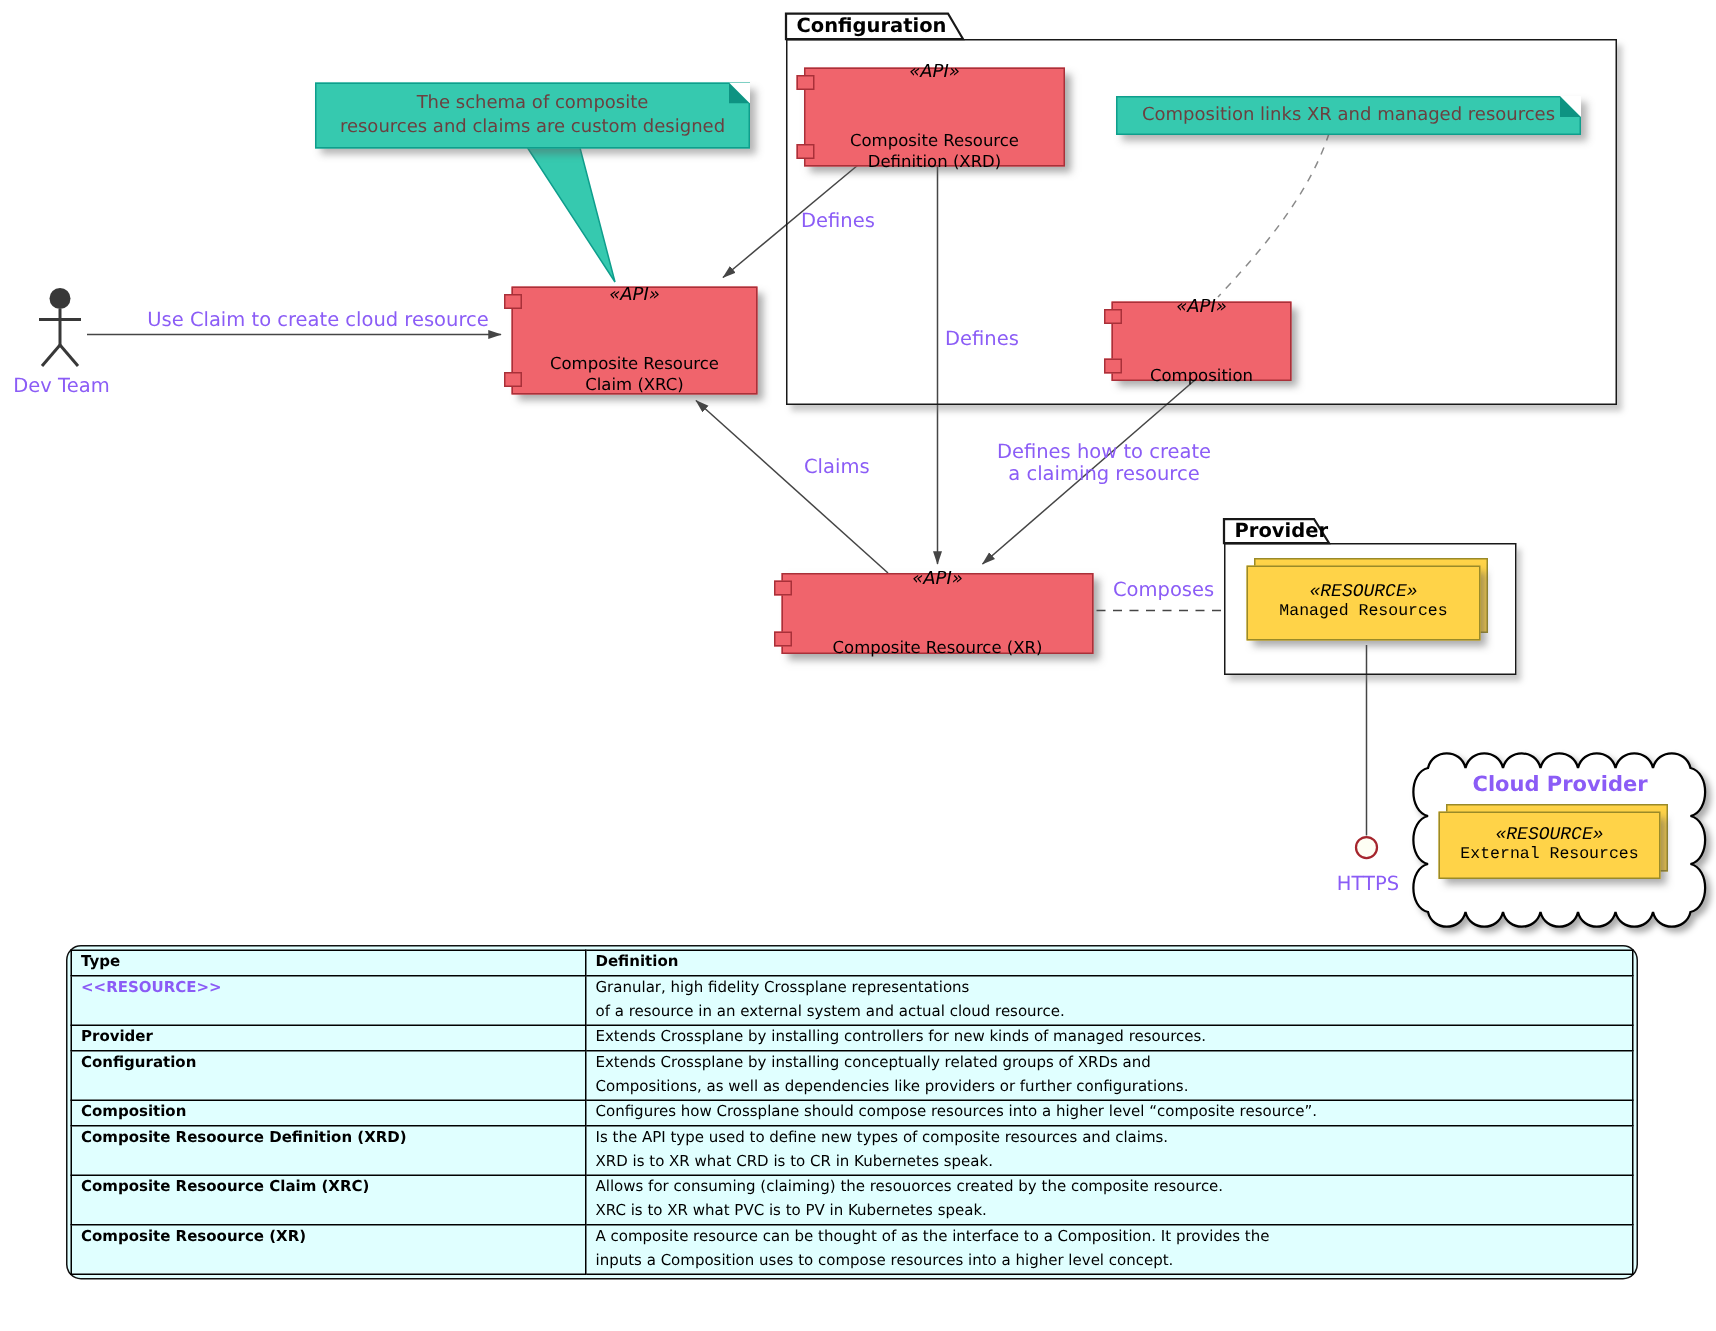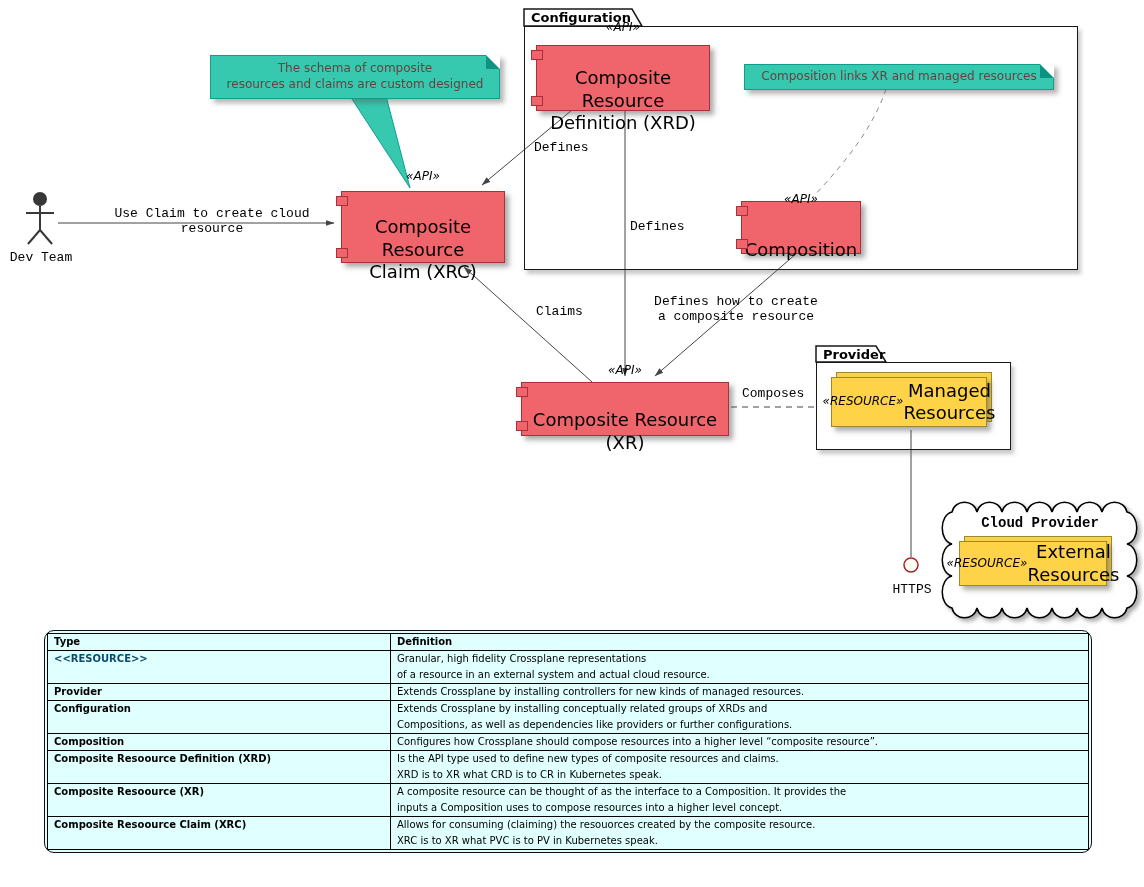--- a/index.html
+++ b/index.html
@@ -4,58 +4,58 @@
 <style>
   html,body{margin:0;padding:0;background:#fff;font-family:"DejaVu Sans",sans-serif;}
   .canvas{position:relative;width:1144px;height:887px;background:#ffffff;overflow:hidden;}
   svg.layer{position:absolute;left:0;top:0;}
 
   
   .node{position:absolute;background:#F0646C;border:1.5px solid #A93039;
         box-shadow:4px 4px 5px rgba(90,90,90,.5);display:flex;flex-direction:column;
         align-items:center;justify-content:center;color:#000;text-align:center;gap:32px;}
   .stereo{font-style:italic;font-size:12px;line-height:1.15;}
-  .nname{font-size:18px;white-space:pre-line;line-height:1.25;}
+  .nname{font-size:11px;white-space:pre-line;line-height:1.25;}
   .port{position:absolute;width:10px;height:8px;left:-6px;background:#F0646C;border:1.5px solid #A93039;}
   .port.t{top:4px;}.port.b{bottom:4px;}
 
   
   .coll{position:absolute;}
   .coll .back{position:absolute;left:5px;right:-5px;top:-5px;bottom:5px;background:#FFD348;border:1.5px solid #9A8A28;}
   .coll .face{position:absolute;inset:0;background:#FFD348;border:1.5px solid #9A8A28;
-              box-shadow:4px 4px 5px rgba(90,90,90,.5);display:flex;
-              align-items:center;justify-content:center;text-align:center;color:#000;}
+              box-shadow:4px 4px 5px rgba(90,90,90,.5);display:flex;flex-direction:column;
+              align-items:center;justify-content:center;text-align:center;color:#000;font-family:Liberation Mono, monospace;}
 
   
   .note{position:absolute;background:#36C9AF;border:1px solid #0E9E8C;color:#6B4040;
         box-shadow:4px 4px 5px rgba(90,90,90,.45);font-size:12px;display:flex;align-items:center;
         justify-content:center;text-align:center;line-height:1.3;}
   .note .txt{white-space:pre-line;padding:2px 8px;}
   .fold{position:absolute;top:-1px;right:-1px;}
 
   
   .pkg{position:absolute;border:1.5px solid #181818;background:transparent;
        box-shadow:3px 4px 4px rgba(120,120,120,.4);}
   .pkg-label{position:absolute;font-weight:bold;font-size:13px;color:#000;}
 
   
-  .lbl{position:absolute;font-size:13px;color:#000000;white-space:pre-line;font-family:Liberation Mono, monospace;}
+  .lbl{position:absolute;font-size:13px;color:#8b5cf6;white-space:pre-line;}
   .lbl.center{text-align:center;}
   .lbl.bold{font-weight:bold;}
   .lbl.big{font-size:14px;}
 
   
   .table-wrap{position:absolute;background:#E0FFFF;border:1.5px solid #111;border-radius:10px;padding:2px;}
   table.legend{border-collapse:collapse;width:100%;font-size:10px;color:#000;}
   .legend th,.legend td{border:1px solid #000;padding:0 6px;vertical-align:top;line-height:16px;text-align:left;}
   .legend th{font-weight:bold;}
   .legend td.type{font-weight:bold;}
   .legend td.desc{white-space:pre-line;}
   .t-api{color:#F0646C;}
-  .t-res{color:#0c4a6e;}
+  .t-res{color:#8b5cf6;}
   .col-type{width:330px;}
 </style>
 </head>
 <body>
 
 <div class="canvas">
 
   <svg class="layer" width="1144" height="887">
     <defs>
       <marker id="arr" markerWidth="10" markerHeight="8" refX="8.5" refY="3" orient="auto">
@@ -163,21 +163,21 @@
     <div class="face">
       <div class="stereo">«RESOURCE»</div>
       <div class="nname">External Resources</div>
     </div>
   </div>
 
   <div class="lbl center" style="left:90px;top:206px;width:244px">Use Claim to create cloud resource</div>
   <div class="lbl" style="left:534px;top:140px">Defines</div>
   <div class="lbl" style="left:630px;top:219px">Defines</div>
   <div class="lbl center" style="left:652px;top:294px;width:168px">Defines how to create
-a composite resource</div>
+a claiming resource</div>
   <div class="lbl" style="left:536px;top:304px">Claims</div>
   <div class="lbl" style="left:742px;top:386px">Composes</div>
   <div class="lbl center" style="left:886px;top:582px;width:52px">HTTPS</div>
   <div class="lbl center" style="left:4px;top:250px;width:74px">Dev Team</div>
 
   <div class="table-wrap" style="left:44px;top:630px;width:1042px">
     <table class="legend">
       <tbody>
           <tr>
         <th class="col-type">Type</th>
@@ -200,26 +200,26 @@
       <tr>
         <td class="type">Composition</td>
         <td class="desc">Configures how Crossplane should compose resources into a higher level “composite resource”.</td>
       </tr>
       <tr>
         <td class="type">Composite Resoource Definition (XRD)</td>
         <td class="desc">Is the API type used to define new types of composite resources and claims.
 XRD is to XR what CRD is to CR in Kubernetes speak.</td>
       </tr>
       <tr>
+        <td class="type">Composite Resoource Claim (XRC)</td>
+        <td class="desc">Allows for consuming (claiming) the resouorces created by the composite resource.
+XRC is to XR what PVC is to PV in Kubernetes speak.</td>
+      </tr>
+      <tr>
         <td class="type">Composite Resoource (XR)</td>
         <td class="desc">A composite resource can be thought of as the interface to a Composition. It provides the
 inputs a Composition uses to compose resources into a higher level concept.</td>
       </tr>
-      <tr>
-        <td class="type">Composite Resoource Claim (XRC)</td>
-        <td class="desc">Allows for consuming (claiming) the resouorces created by the composite resource.
-XRC is to XR what PVC is to PV in Kubernetes speak.</td>
-      </tr>
     </tbody>
       </table>
   </div>
 
 </div>
 
 </body></html>

